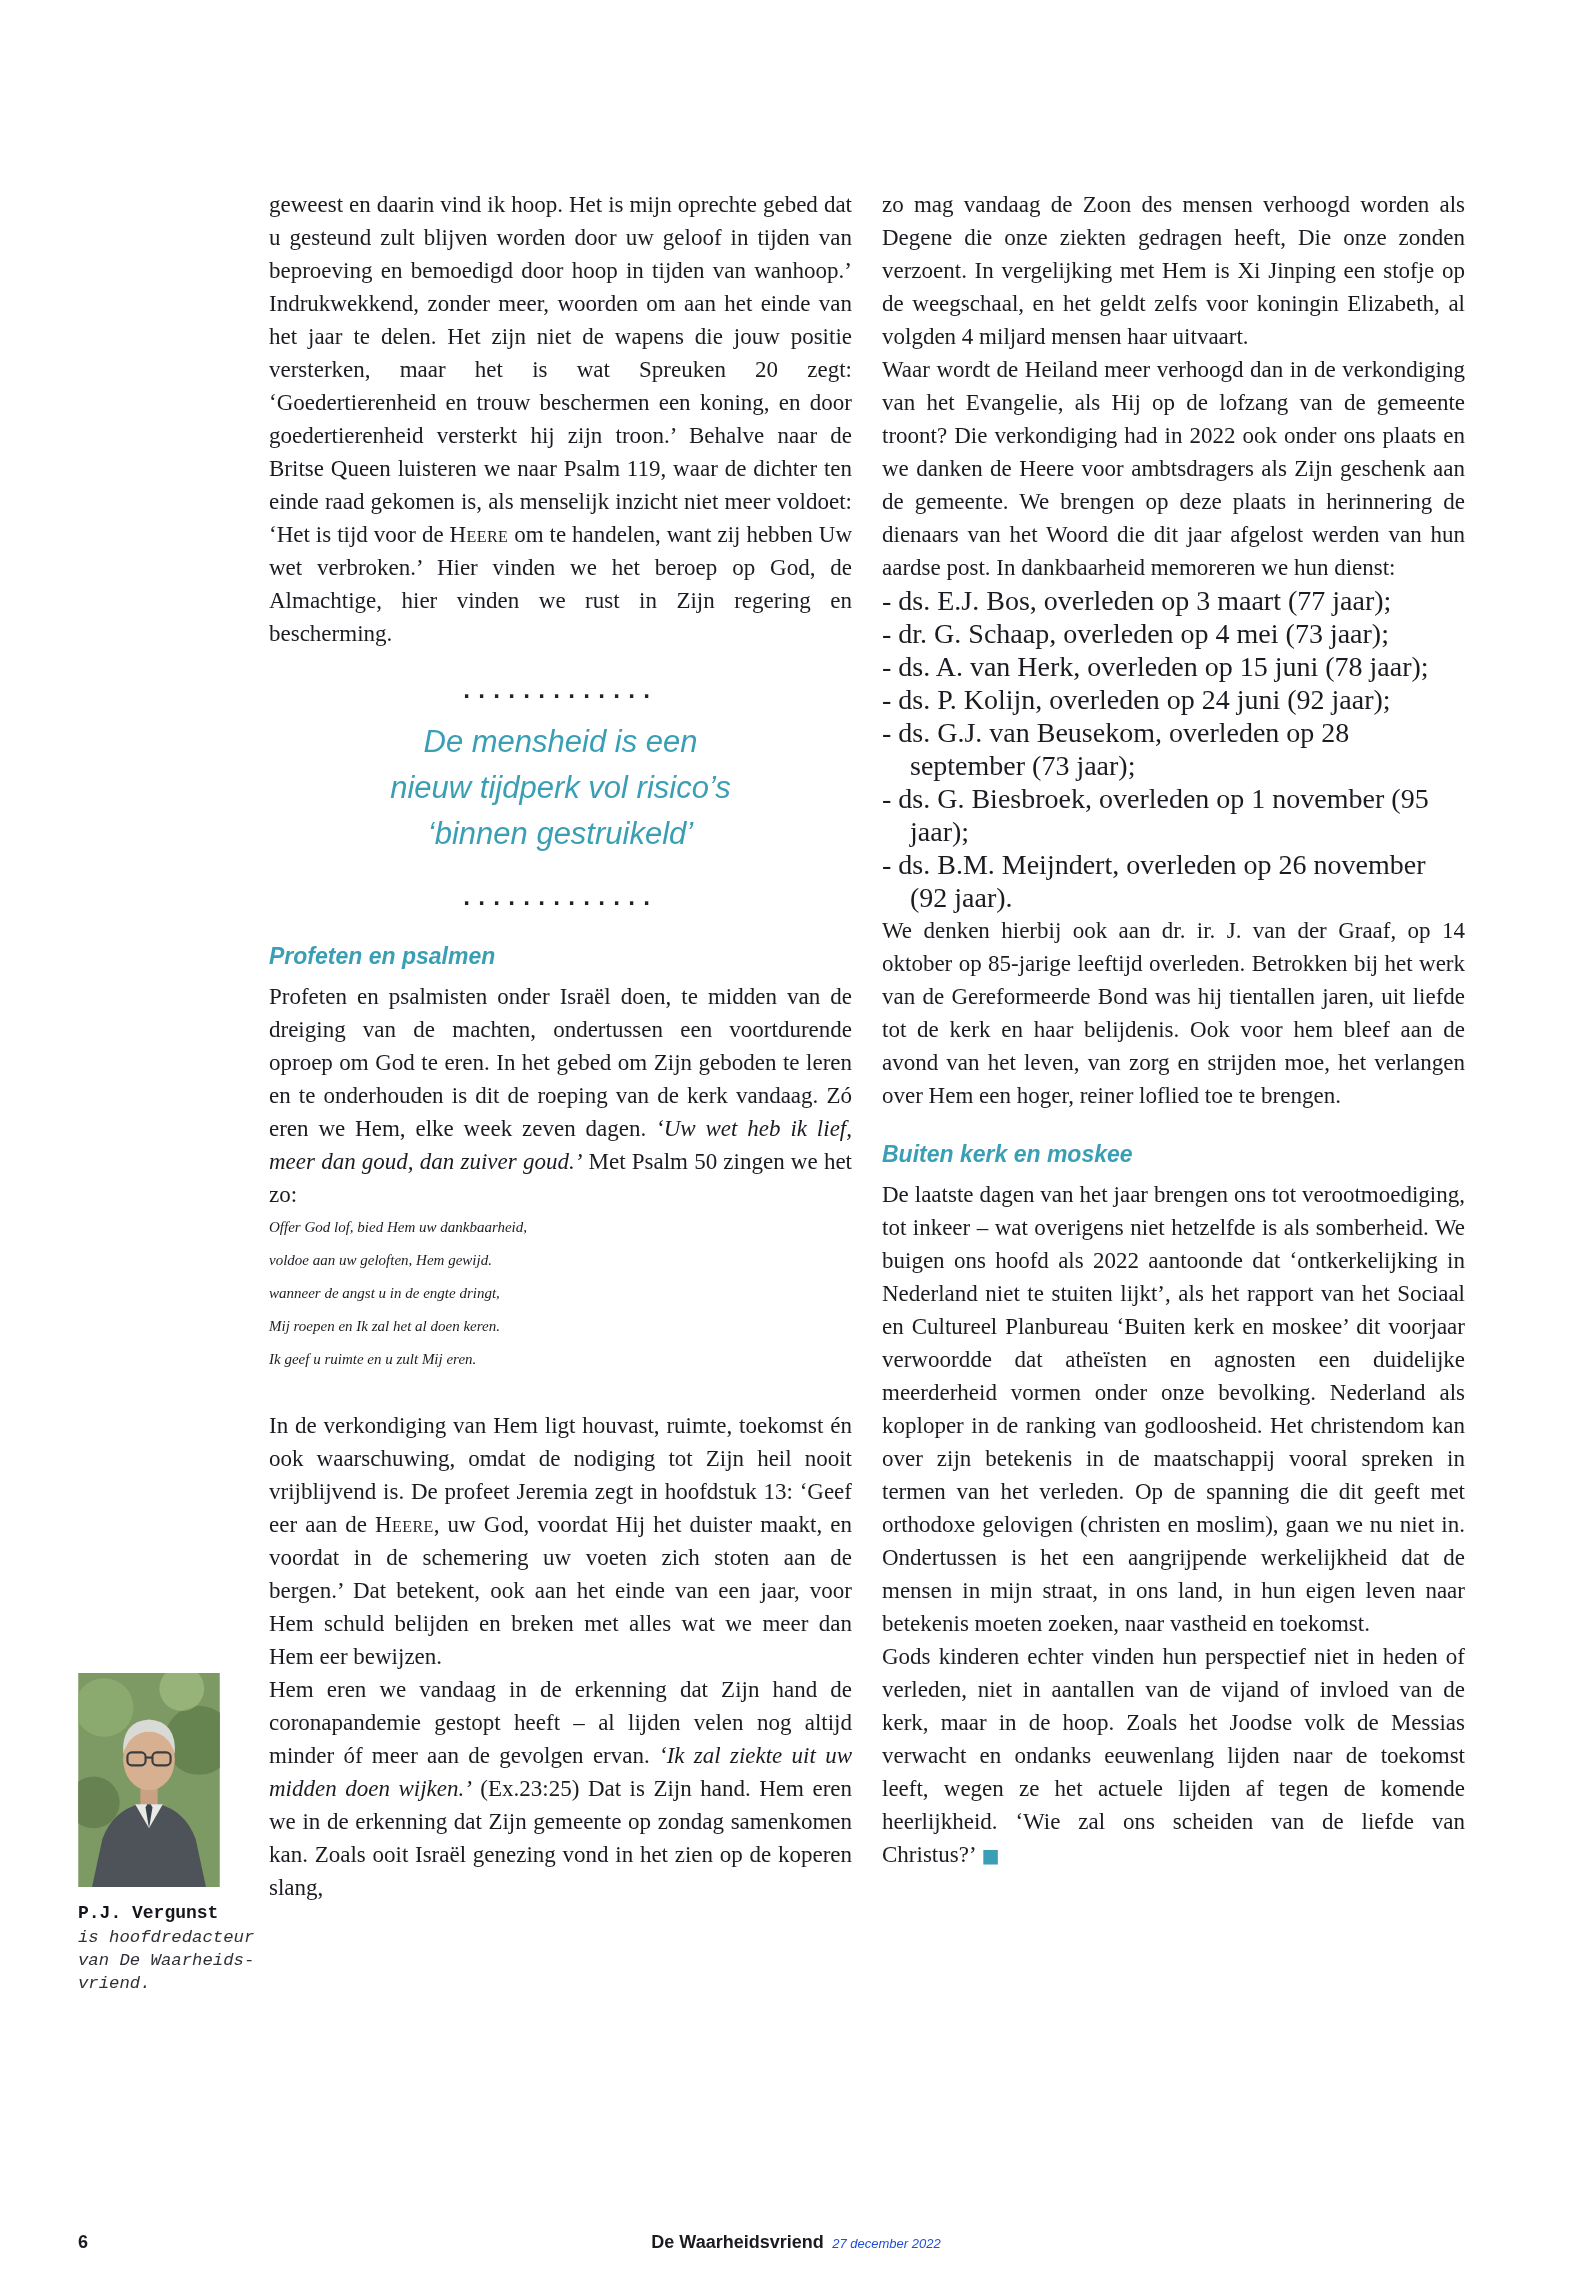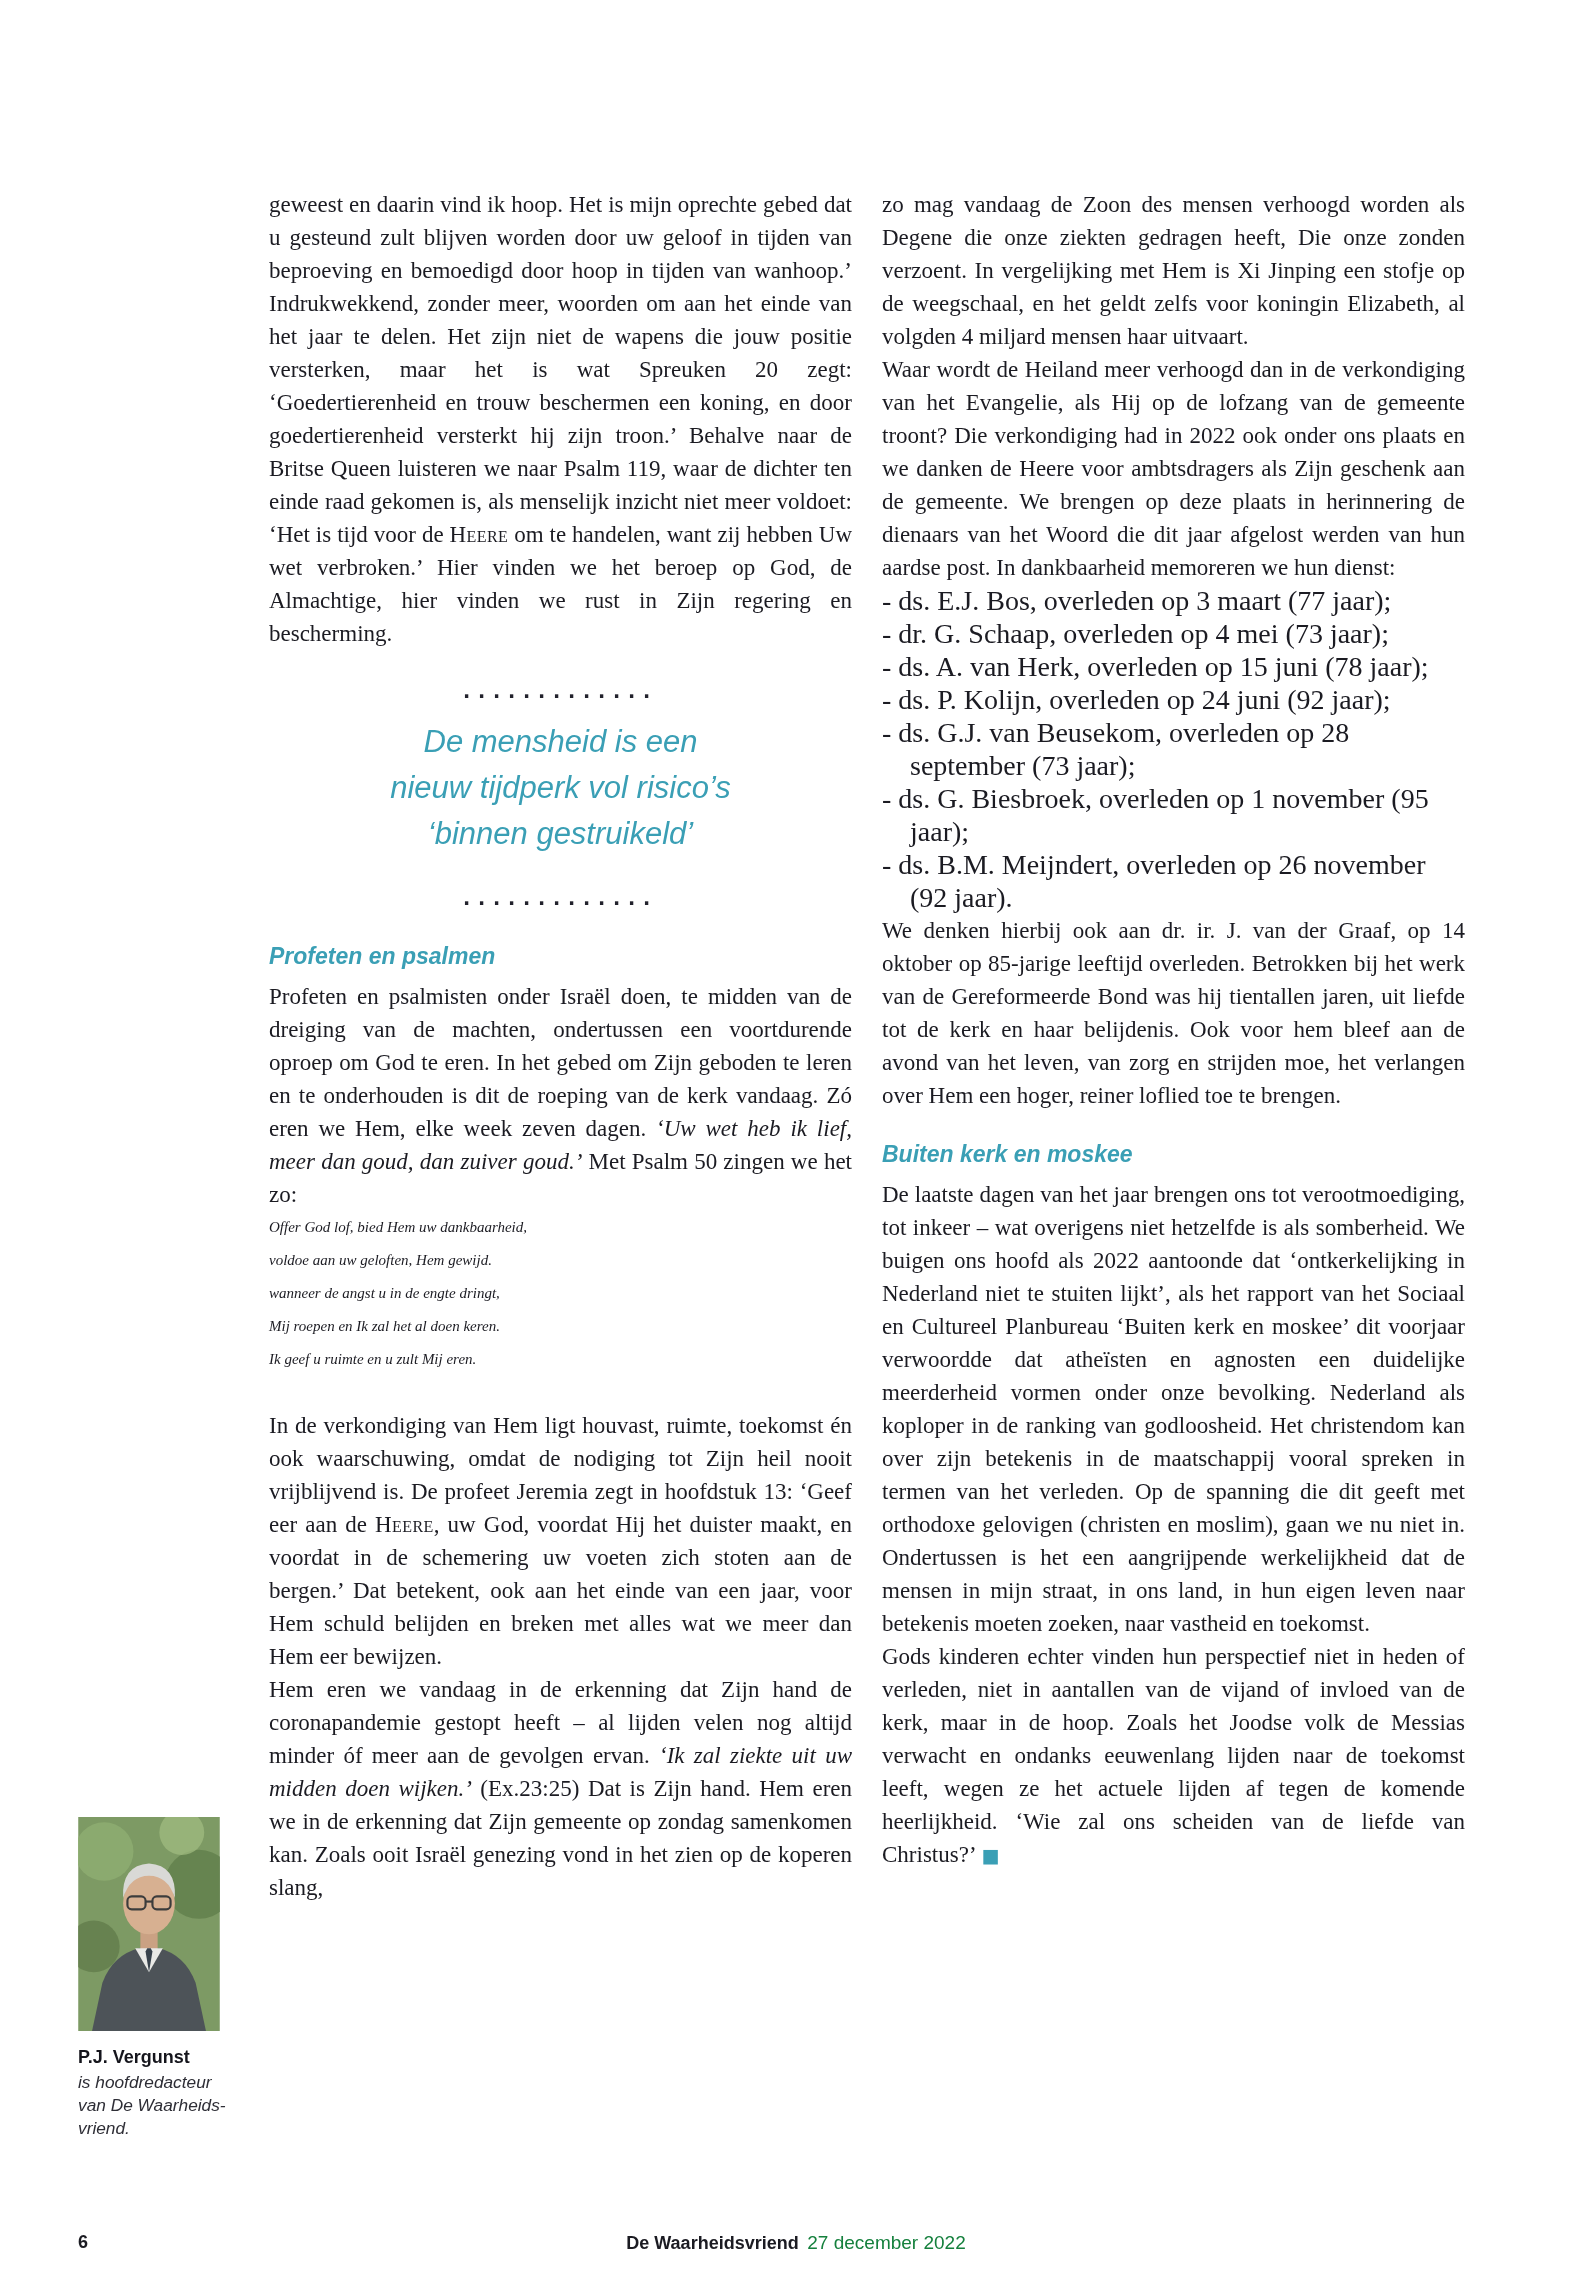--- a/index.html
+++ b/index.html
@@ -80,23 +80,23 @@
   .dash-list li{
     font-size:28px;
     line-height:33px;
     padding-left:28px;
     text-indent:-28px;
   }
 
   .author-box{
     position:absolute;
     left:78px;
-    top:1817px;
+    top:1673px;
     width:186px;
-    font-family:Liberation Sans, sans-serif;
+    font-family:Liberation Mono, monospace;
   }
   .author-photo{display:block;width:142px;height:214px;}
   .author-name{
     margin-top:15.5px;
     font-weight:700;
     font-size:18px;
     color:#15151c;
   }
   .author-role{margin-top:3.5px;}
   .author-role div{
@@ -117,23 +117,24 @@
   }
   .page-num{
     position:absolute;
     left:78px;
     top:0;
     font-weight:700;
   }
   .footer-center{text-align:center;}
   .mag-name{font-weight:700;}
   .mag-date{
-    color:#15803d;
+    font-style:italic;
+    color:#1d4ed8;
     margin-left:8.6px;
-    font-size:19px;
+    font-size:13px;
   }
 </style>
 </head>
 <body>
 
 <div class="page">
 
   <div class="columns">
     <div class="col">
         <p class="body-p"><span>geweest en daarin vind ik hoop. Het is mijn oprechte gebed dat u gesteund zult blijven worden door uw geloof in tijden van beproeving en bemoedigd door hoop in tijden van wanhoop.’ Indrukwekkend, zonder meer, woorden om aan het einde van het jaar te delen. Het zijn niet de wapens die jouw positie versterken, maar het is wat Spreuken 20 zegt: ‘Goedertierenheid en trouw beschermen een koning, en door goedertierenheid versterkt hij zijn troon.’ Behalve naar de Britse Queen luisteren we naar Psalm 119, waar de dichter ten einde raad gekomen is, als menselijk inzicht niet meer voldoet: ‘Het is tijd voor de </span><span class="sc">Heere</span><span> om te handelen, want zij hebben Uw wet verbroken.’ Hier vinden we het beroep op God, de Almachtige, hier vinden we rust in Zijn regering en bescherming.</span></p>

